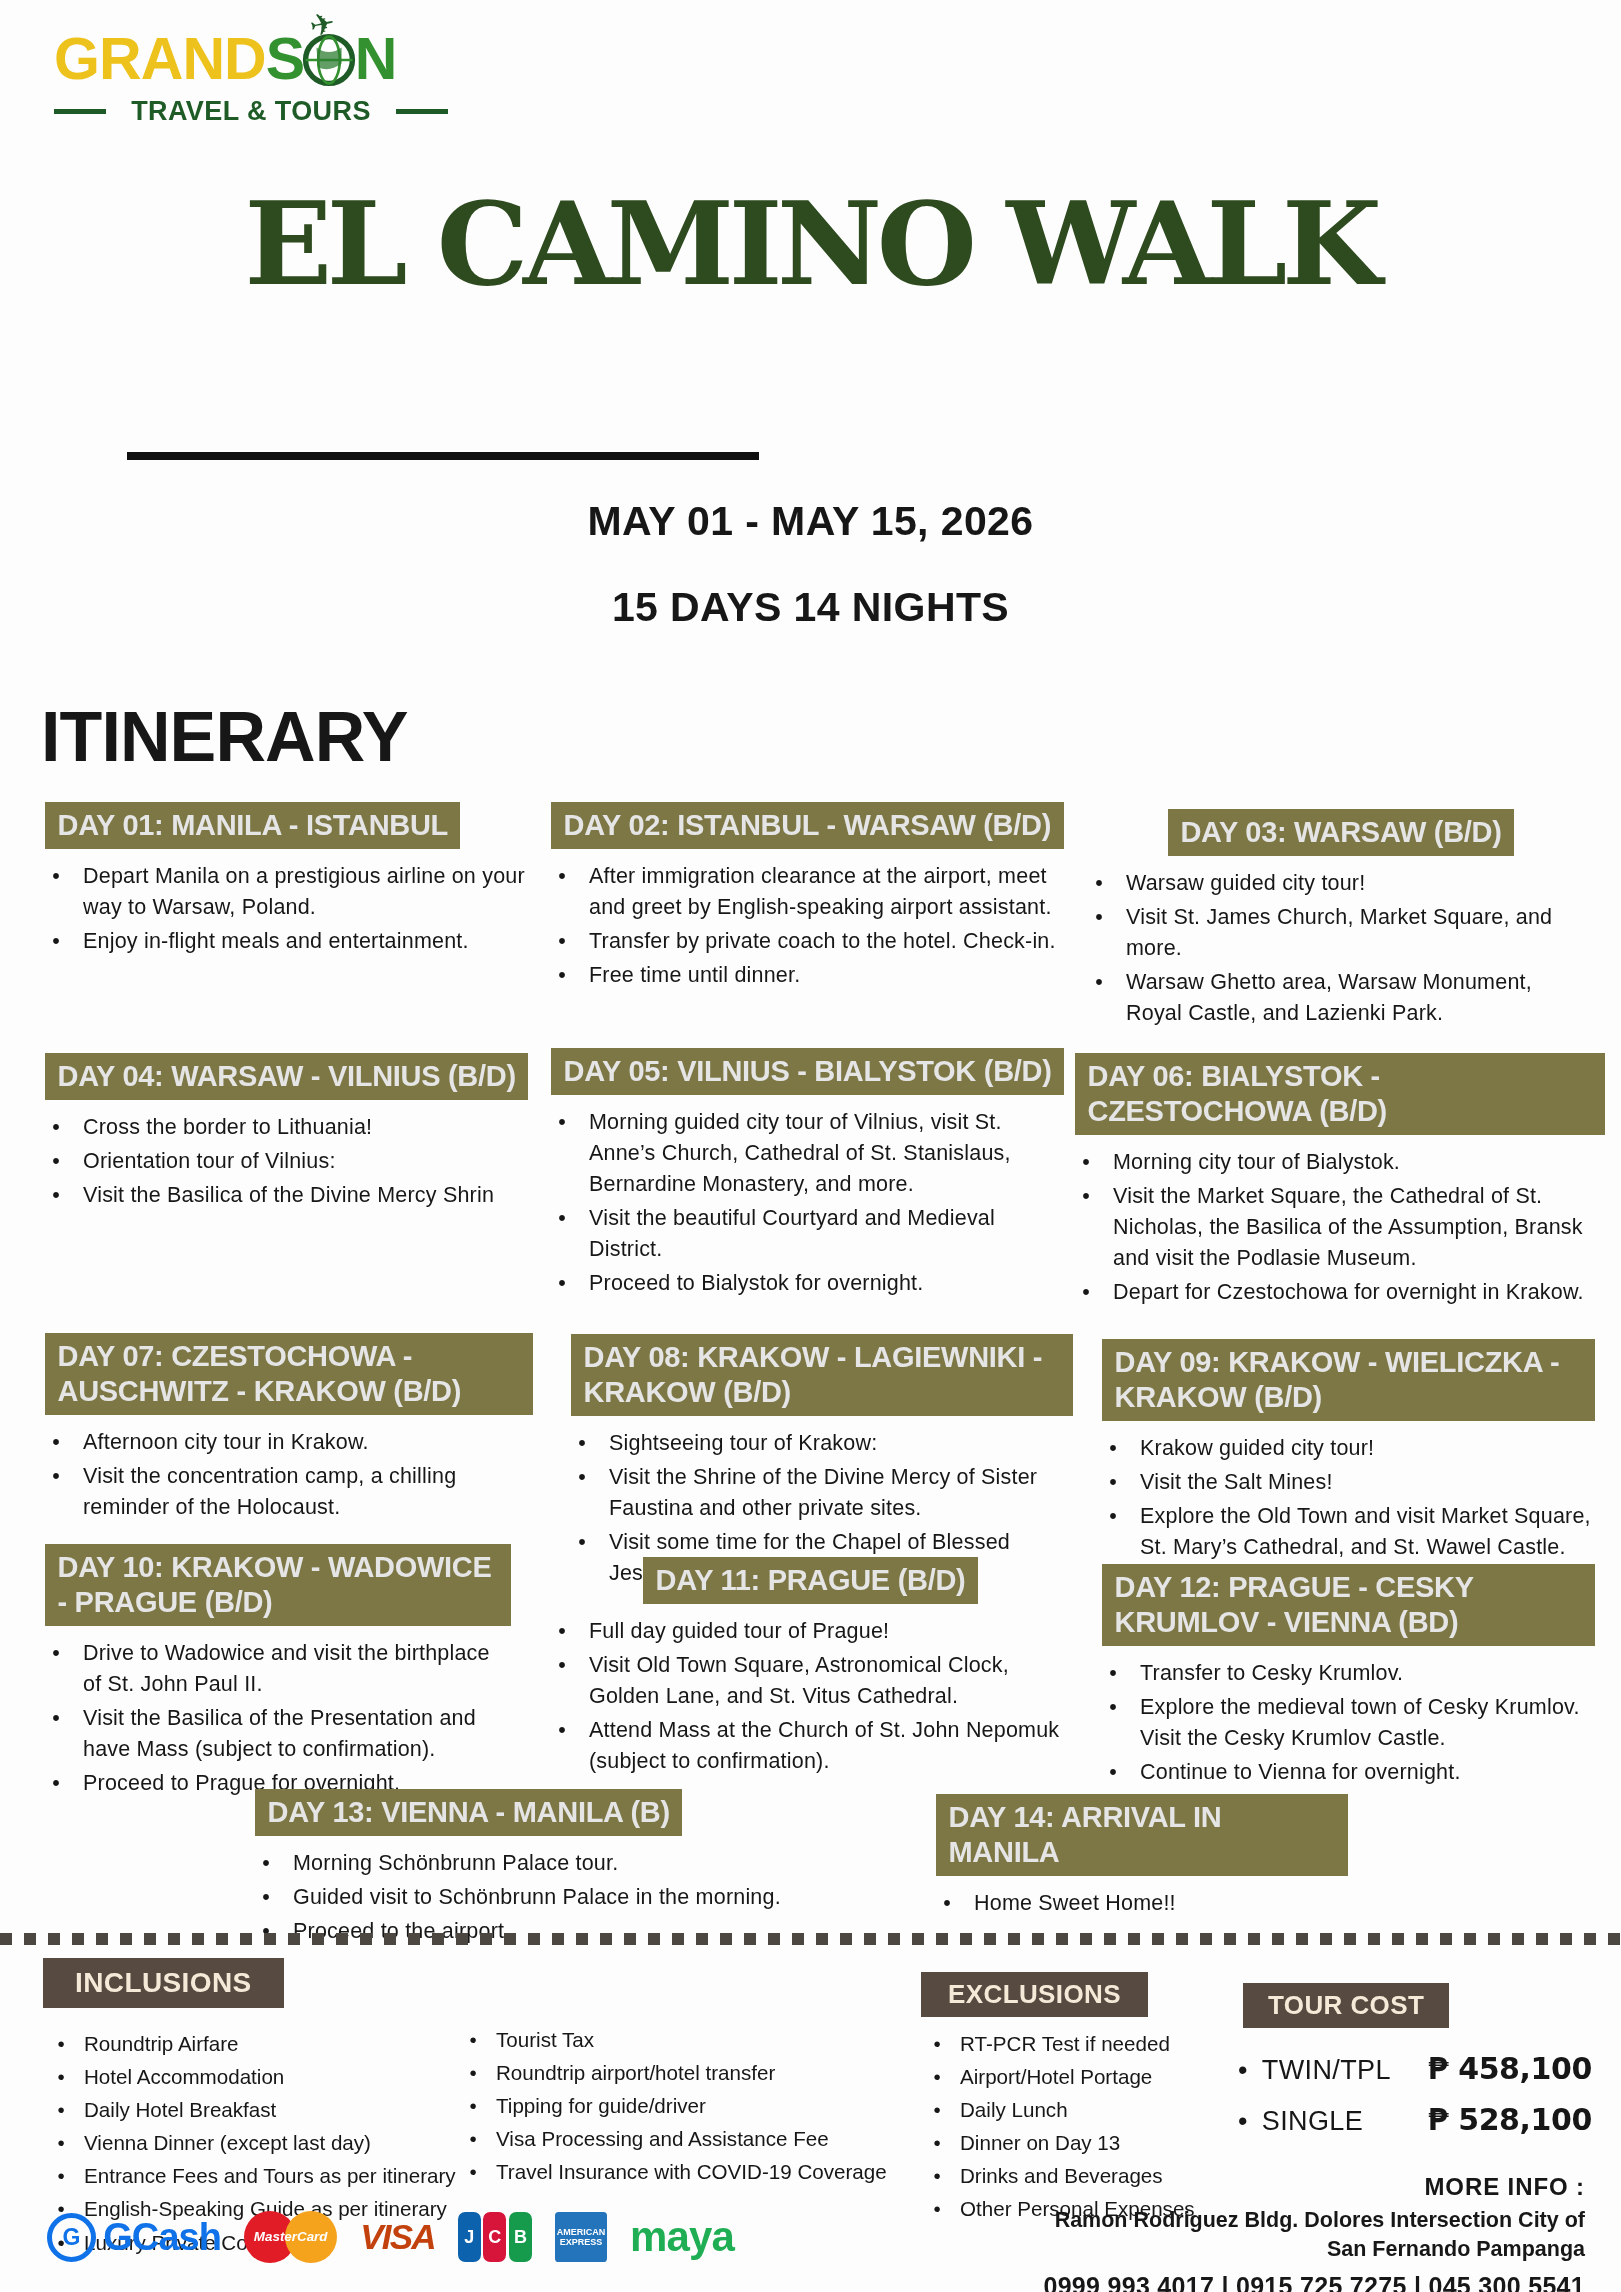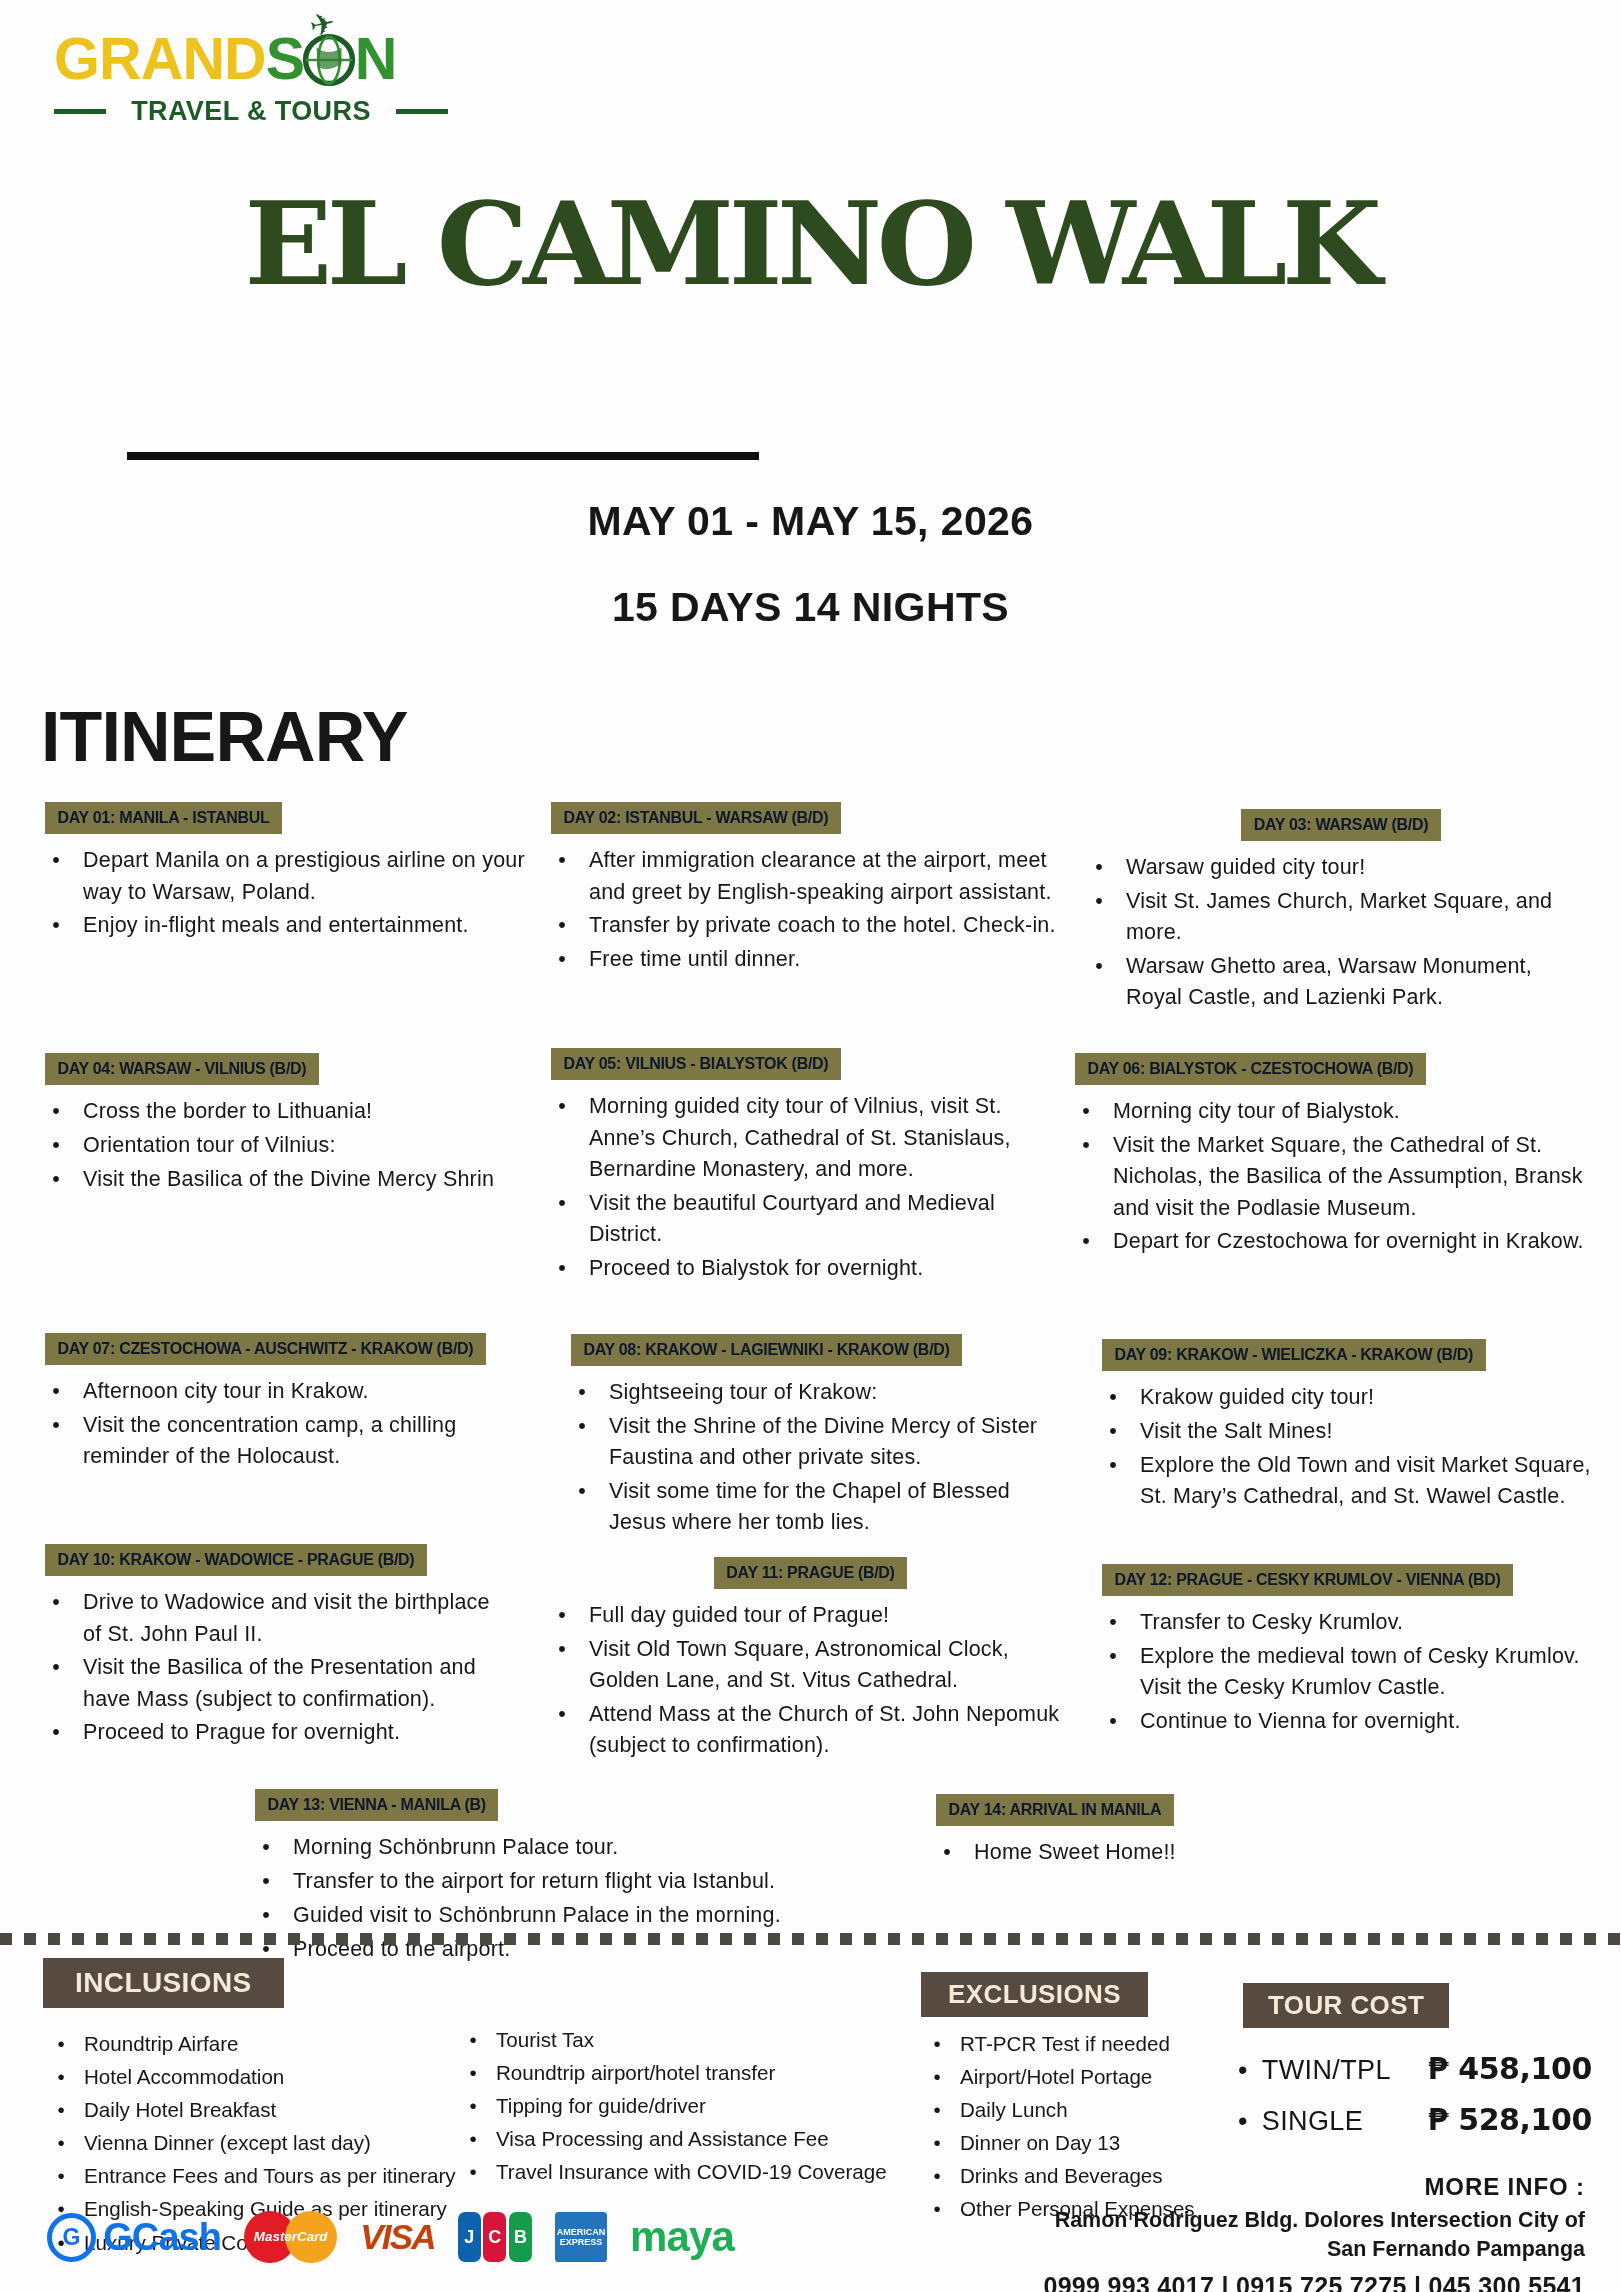--- a/index.html
+++ b/index.html
@@ -23,22 +23,22 @@
   .titles{position:absolute;left:0;right:0;top:186px;text-align:center;font-family:"DejaVu Serif",serif;font-weight:bold;}
   .title1{font-size:115px;line-height:1.0;color:var(--dark_green,#2e4a1f);letter-spacing:-5.4px;}
   .title2{font-size:99px;line-height:1.1;color:var(--gold,#8c7e33);letter-spacing:-4.5px;}
   .title-underline{position:absolute;left:127px;top:452px;width:632px;height:8px;background:#101010;}
   .dates{position:absolute;left:0;right:0;top:498px;text-align:center;font-size:41px;font-weight:bold;letter-spacing:0.4px;}
   .duration{position:absolute;left:0;right:0;top:584px;text-align:center;font-size:41px;font-weight:bold;letter-spacing:0.4px;}
 
   
   .itinerary-heading{position:absolute;left:41px;top:697px;font-size:70px;font-weight:bold;letter-spacing:-0.9px;}
   .day{position:absolute;}
-  .day-head{display:inline-block;background:var(--olive,#7d7746);color:#0f172a;font-weight:bold;
-            font-size:16px;line-height:1.2;padding:6.3px 12.5px;letter-spacing:-0.3px;}
+  .day-head{display:inline-block;background:var(--olive,#7d7746);color:#e5e5e5;font-weight:bold;
+            font-size:29px;line-height:1.2;padding:6.3px 12.5px;letter-spacing:-0.3px;}
   .day--center-head{text-align:center;}
   .day ul{list-style:none;margin:11.6px 0 0;padding:0;font-size:21.5px;line-height:1.45;letter-spacing:0.2px;text-align:left;}
   .day li{position:relative;padding-left:38px;margin-bottom:2.7px;}
   .day li::before{content:"\2022";position:absolute;left:7.2px;}
 
   
   .dashes{position:absolute;left:0;top:1933px;width:1621px;height:11.6px;
           background:repeating-linear-gradient(90deg,#4d4742 0 11.6px,transparent 11.6px 24px);}
   .box-head{position:absolute;display:inline-block;background:var(--brown,#564a41);color:var(--cream,#f5ead8);
             font-weight:bold;letter-spacing:0.4px;}
@@ -224,21 +224,20 @@
         <li>Transfer to Cesky Krumlov.</li>
         <li>Explore the medieval town of Cesky Krumlov. Visit the Cesky Krumlov Castle.</li>
         <li>Continue to Vienna for overnight.</li>
       </ul>
   </div>
 
   <div class="day" style="left:255px;top:1789px;width:591px;">
     <div class="day-head">DAY 13: VIENNA - MANILA (B)</div>
     <ul>
         <li>Morning Schönbrunn Palace tour.</li>
-        <li>Transfer to the airport for return flight via Istanbul.</li>
         <li>Guided visit to Schönbrunn Palace in the morning.</li>
         <li>Proceed to the airport.</li>
       </ul>
   </div>
 
   <div class="day" style="left:936px;top:1794px;width:412px;">
     <div class="day-head">DAY 14:  ARRIVAL IN MANILA</div>
     <ul>
         <li>Home Sweet Home!!</li>
       </ul>

